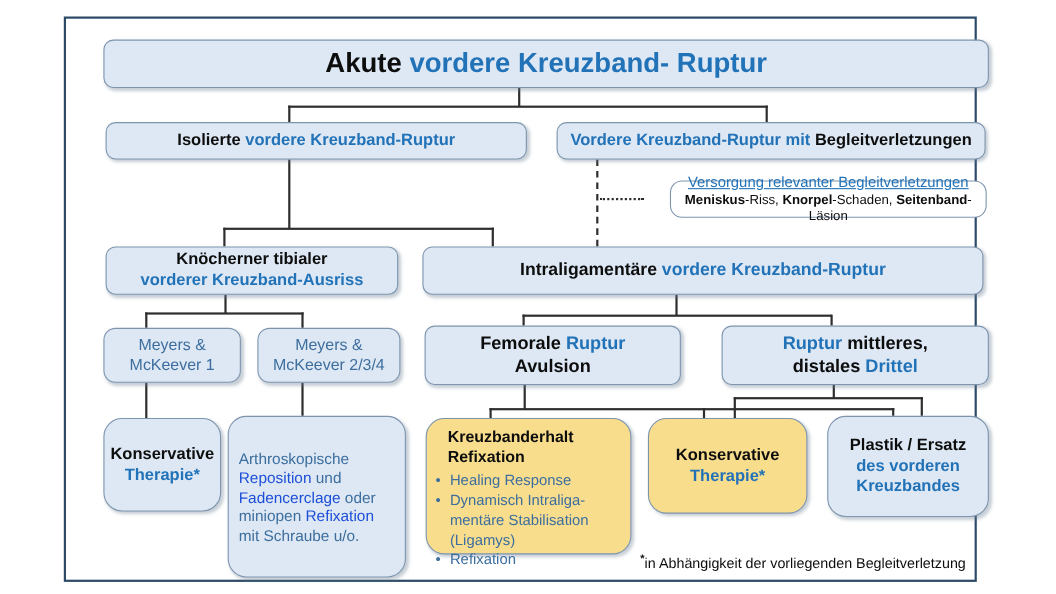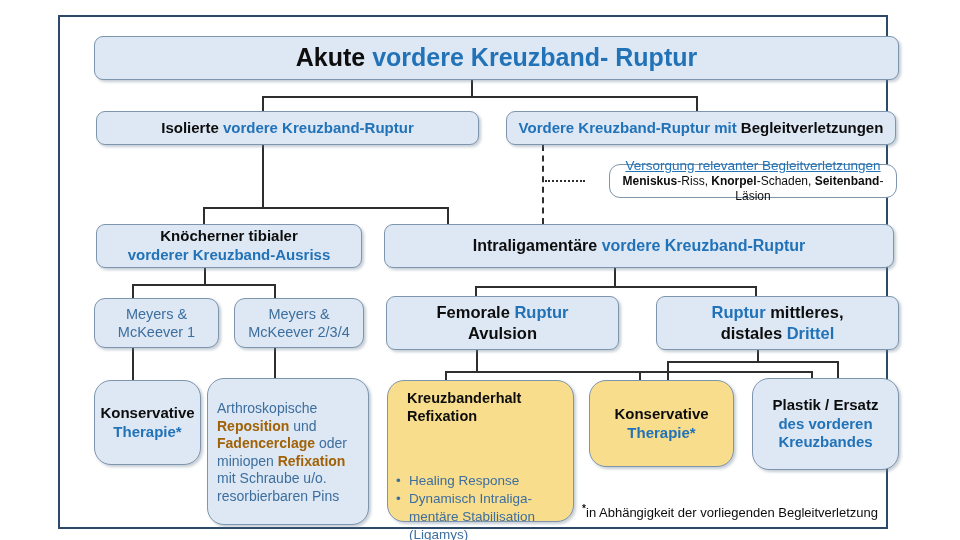--- a/index.html
+++ b/index.html
@@ -12,21 +12,21 @@
        text-align:center;box-shadow:2px 2px 3px rgba(110,130,150,.40);color:#111;
        line-height:1.25;box-sizing:border-box;margin-left:24px;}
   .bold{font-weight:bold;}
   .yellow{background:#f8dd8d;}
   .r16{border-radius:17px;}
   .leftal{align-items:flex-start;text-align:left;}
   .whitebg{background:#ffffff;box-shadow:none;border-radius:11px;}
   .blk{color:#0d0d0d;}
   .blu{color:#2272b8;}
   .bld{font-weight:bold;}
-  .bb{color:#a16207;font-weight:bold;}
+  .bb{color:#1d4ed8;font-weight:normal;}
   .ln{position:absolute;background:#2e2e2e;}
   .lnh{height:1.5px;}
   .lnv{width:1.5px;}
   .dashv{position:absolute;width:0;border-left:2px dashed #2e2e2e;}
   .doth{position:absolute;height:0;border-top:2px dotted #2e2e2e;}
   .rich-line{line-height:1.25;}
   .bullets{margin-top:3px;}
   .bullet-row{display:flex;align-items:flex-start;}
   .bullet{flex:0 0 13px;width:13px;}
   .btext{white-space:pre-line;}
@@ -125,24 +125,23 @@
       <div class="rich-line"><span class="blk">Konservative</span></div>
       <div class="rich-line"><span class="blu">Therapie*</span></div>
     </div>
 
   <div class="box leftal r16" style="left:183px;top:378px;width:162px;height:147px;font-size:14px;color:#3d6e9e;padding:10px 4px 8px 9px;line-height:1.38;">
       <div class="rich-line"><span>Arthroskopische</span></div>
       <div class="rich-line"><span class="bb">Reposition</span><span> und</span></div>
       <div class="rich-line"><span class="bb">Fadencerclage</span><span> oder</span></div>
       <div class="rich-line"><span>miniopen </span><span class="bb">Refixation</span></div>
       <div class="rich-line"><span>mit Schraube u/o.</span></div>
-      <div class="rich-line"><span>resorbierbaren Pins</span></div>
     </div>
 
-  <div class="box yellow leftal r16" style="left:363px;top:380px;width:187px;height:142px;font-size:13.5px;padding:8px 4px 8px 8px;justify-content:flex-start;gap:44px;">
+  <div class="box yellow leftal r16" style="left:363px;top:380px;width:187px;height:124px;font-size:13.5px;padding:8px 4px 8px 8px;justify-content:flex-start;">
     <div class="bold" style="margin-left:11px;font-size:14.5px;color:#0d0d0d;">
         <div class="rich-line"><span>Kreuzbanderhalt</span></div>
         <div class="rich-line"><span>Refixation</span></div>
       </div>
     <div class="bullets" style="color:#3d6e9e;line-height:1.32;">
       <div class="bullet-row">
         <span class="bullet">•</span>
         <span class="btext">Healing Response</span>
       </div>
       <div class="bullet-row">

